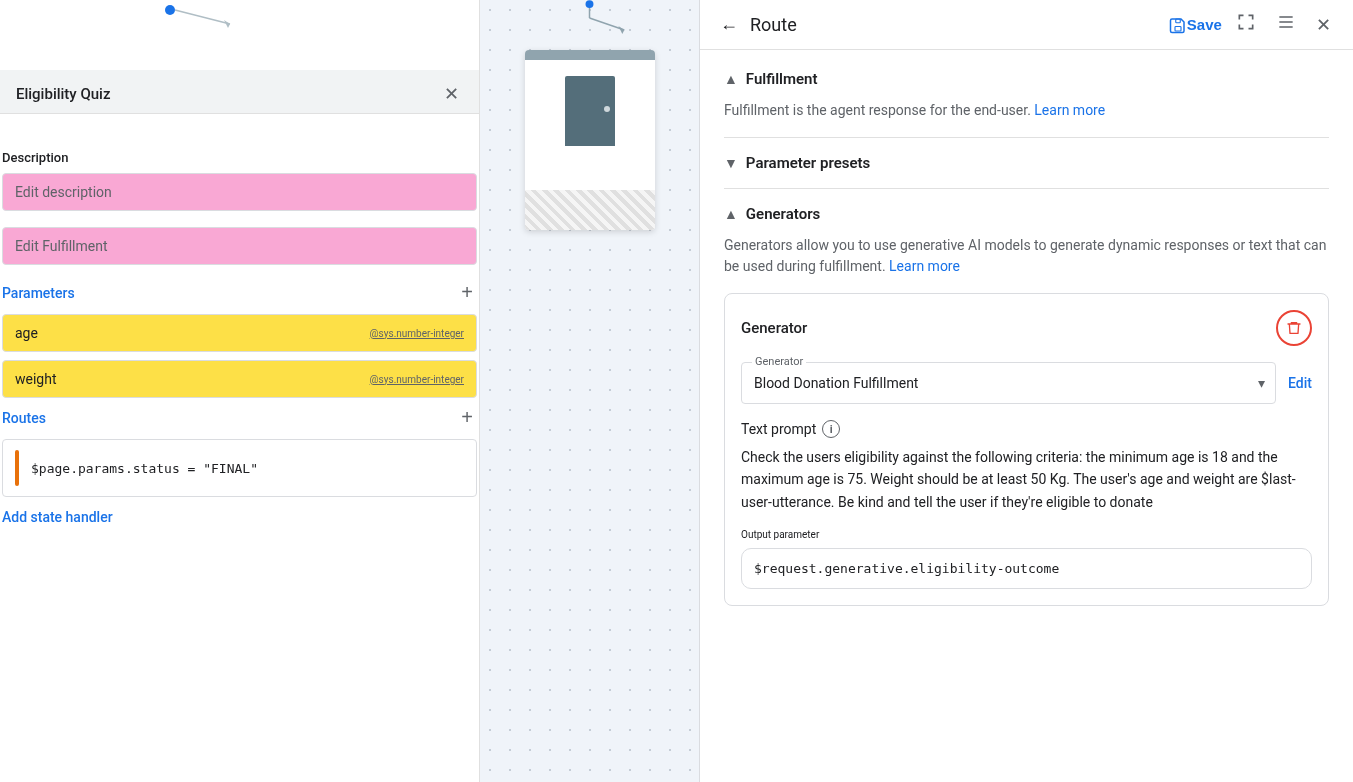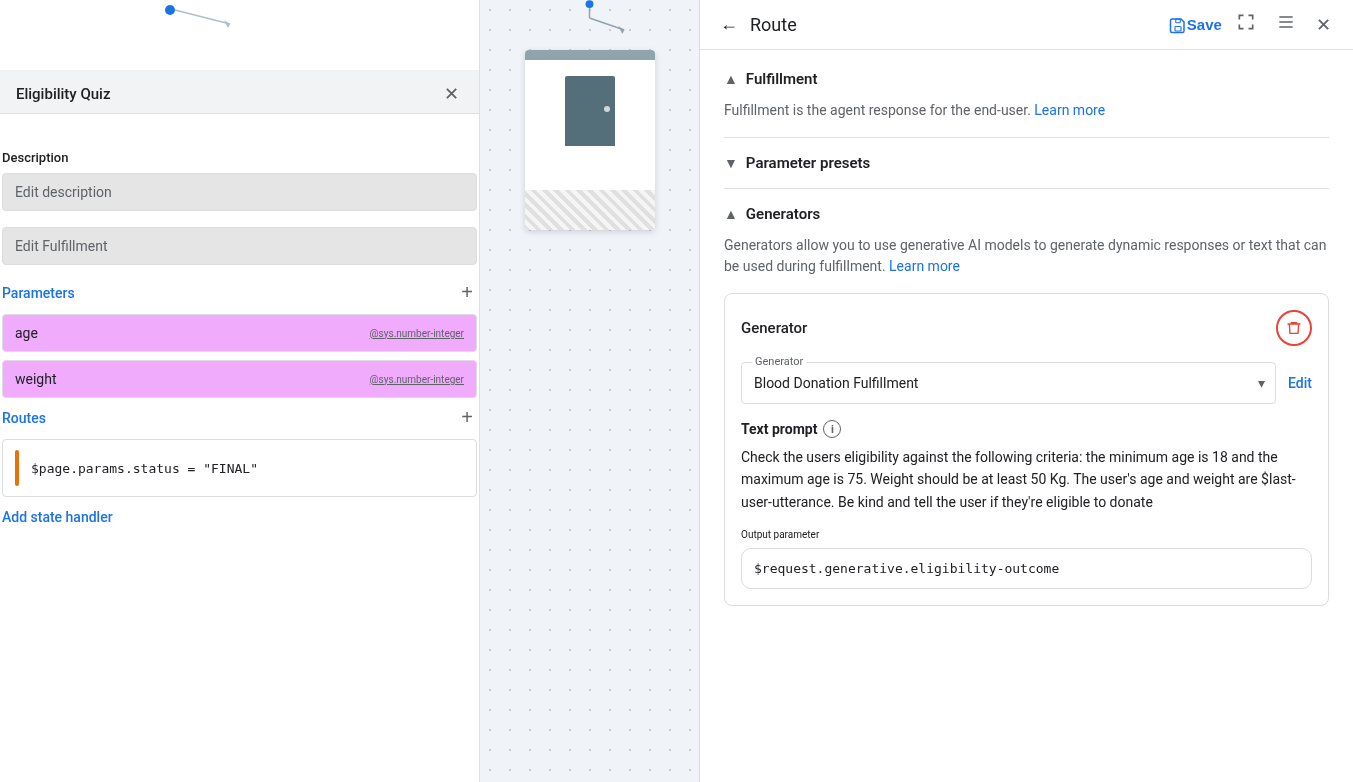--- a/index.html
+++ b/index.html
@@ -61,21 +61,21 @@
       color: #202124;
       margin-bottom: 8px;
     }
 
     .edit-field {
       border: 1px solid #dadce0;
       border-radius: 4px;
       padding: 10px 12px;
       font-size: 14px;
       color: #5f6368;
-      background: #e5e5e5;
+      background: #f9a8d4;
       width: 100%;
       margin-bottom: 16px;
       cursor: text;
     }
 
     .section-header {
       display: flex;
       align-items: center;
       justify-content: space-between;
       margin-bottom: 10px;
@@ -98,21 +98,21 @@
     }
 
     .param-row {
       display: flex;
       align-items: center;
       justify-content: space-between;
       border: 1px solid #dadce0;
       border-radius: 4px;
       padding: 10px 12px;
       margin-bottom: 8px;
-      background: #f0abfc;
+      background: #fde047;
     }
 
     .param-name {
       font-size: 14px;
       color: #202124;
     }
 
     .param-type {
       font-size: 10px;
       color: #5f6368;
@@ -432,21 +432,21 @@
 
     .text-prompt-header {
       display: flex;
       align-items: center;
       gap: 6px;
       margin-bottom: 8px;
     }
 
     .text-prompt-label {
       font-size: 14px;
-      font-weight: 700;
+      font-weight: 400;
       color: #202124;
     }
 
     .info-icon {
       width: 18px;
       height: 18px;
       border-radius: 50%;
       border: 1.5px solid #5f6368;
       display: inline-flex;
       align-items: center;

